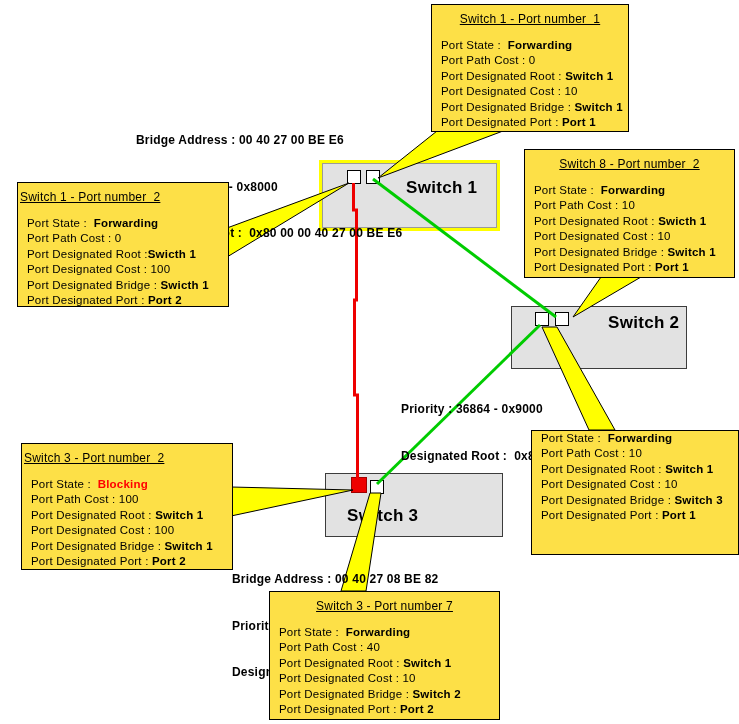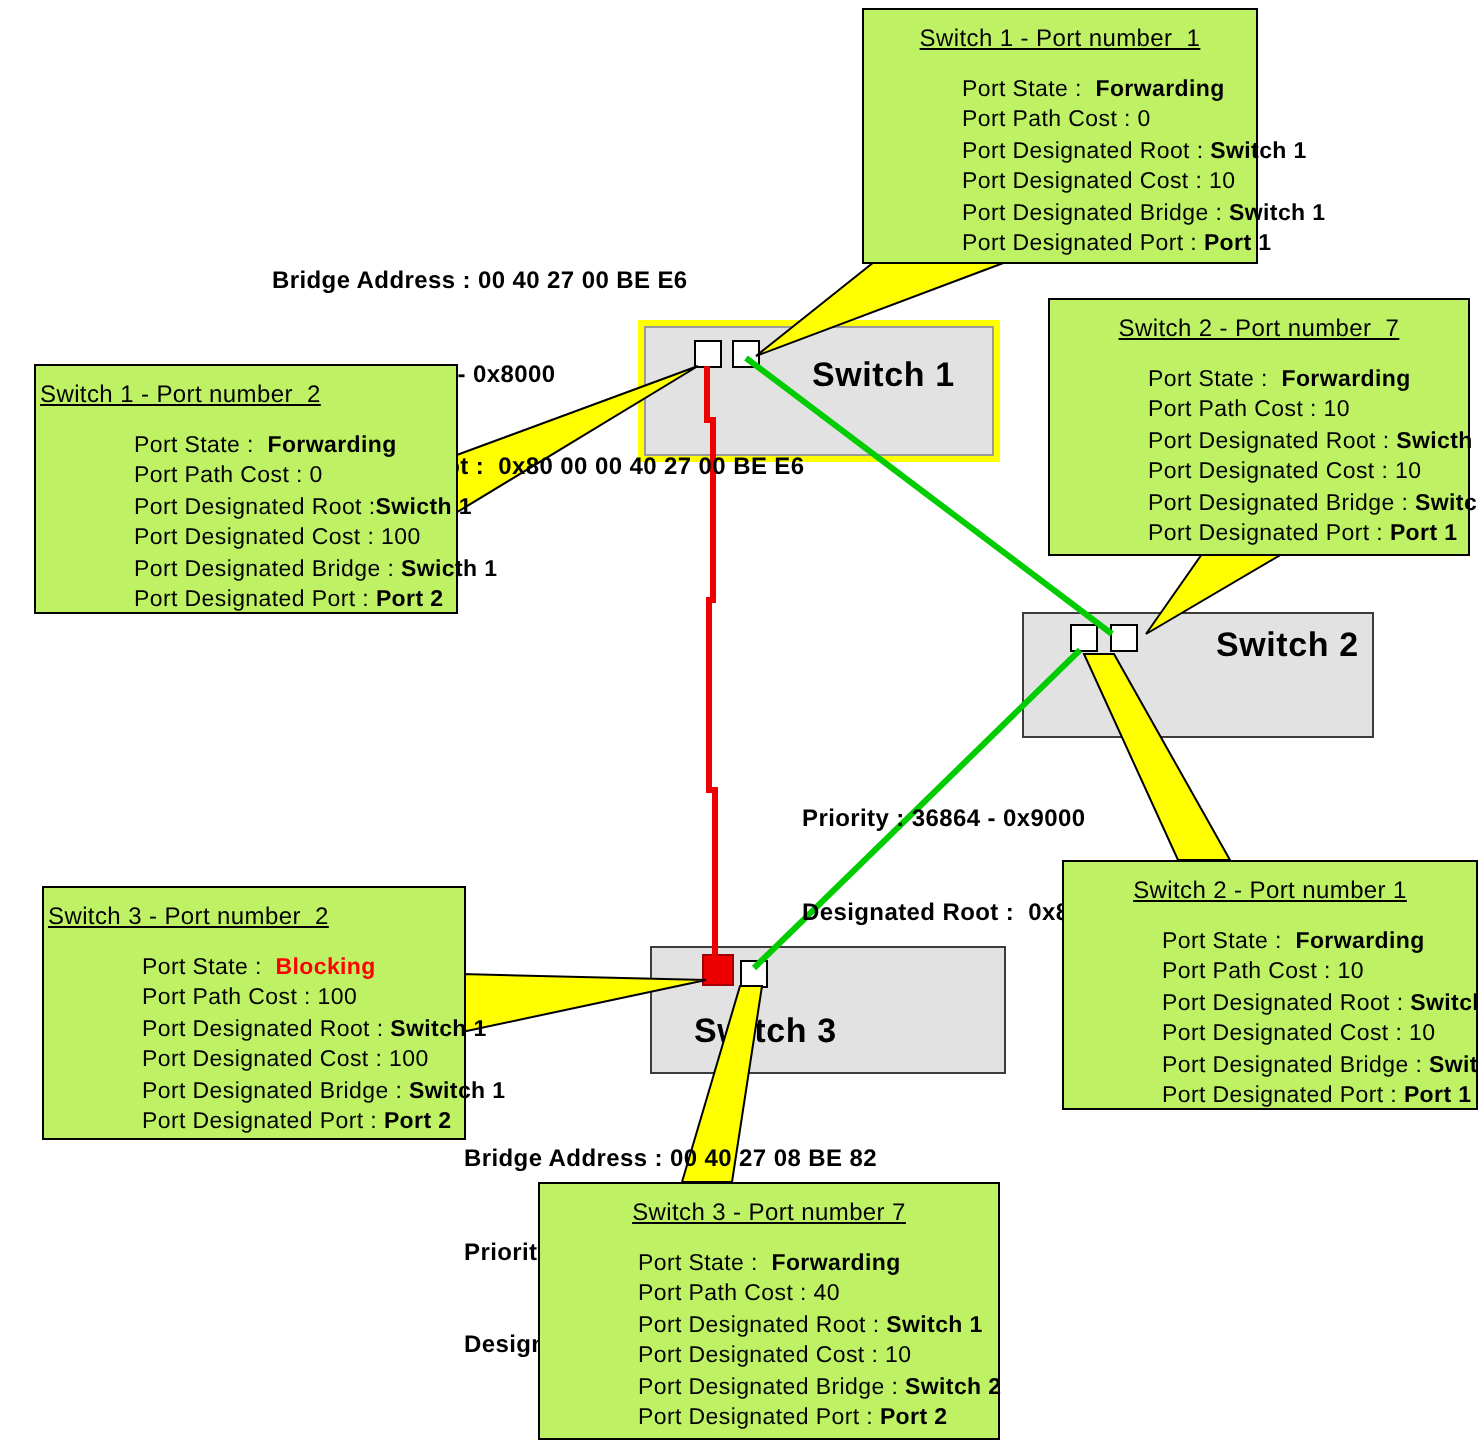--- a/index.html
+++ b/index.html
@@ -14,26 +14,26 @@
   .port{position:absolute;width:12px;height:12px;background:#ffffff;border:1px solid #000;z-index:3;}
   .port.blocked{background:#ee0000;border-color:#a00000;width:14px;height:14px;}
   
   svg.overlay{position:absolute;left:0;top:0;z-index:4;pointer-events:none;}
   svg.overlay polygon{stroke:#000;stroke-width:1;}
   svg.overlay line, svg.overlay polyline{stroke-width:3;fill:none;}
   
   .binfo{position:absolute;font-weight:bold;font-size:12px;line-height:15.5px;
          white-space:pre;z-index:5;letter-spacing:.2px;}
   
-  .callout{position:absolute;background:#bef264;border:1px solid #000;z-index:6;
+  .callout{position:absolute;background:#fde047;border:1px solid #000;z-index:6;
            font-size:11.5px;letter-spacing:.2px;}
   .callout .t{padding-top:7px;margin-bottom:12px;text-align:center;
               text-decoration:underline;font-size:12px;white-space:pre;}
   .callout .t.tl{text-align:left;padding-left:2px;}
-  .callout .row{padding-left:9px;line-height:15.4px;white-space:pre;margin-left:40px;}
+  .callout .row{padding-left:9px;line-height:15.4px;white-space:pre;}
   .bv{font-weight:bold;}
   .rd{color:#ff0000;text-align:right;}
 </style>
 </head>
 <body>
 
 <div id="canvas">
 
   <div class="swframe" style="left:319px;top:160px;width:181px;height:71px">
     <div class="swbox"></div>
@@ -87,21 +87,21 @@
     <div class="t">Switch 1 - Port number  1</div>
     <div class="row"><span>Port State :  </span><span class="bv">Forwarding</span></div>
     <div class="row"><span>Port Path Cost : </span><span>0</span></div>
     <div class="row"><span>Port Designated Root : </span><span class="bv">Switch 1</span></div>
     <div class="row"><span>Port Designated Cost : </span><span>10</span></div>
     <div class="row"><span>Port Designated Bridge : </span><span class="bv">Switch 1</span></div>
     <div class="row"><span>Port Designated Port : </span><span class="bv">Port 1</span></div>
   </div>
 
   <div class="callout" style="left:524px;top:149px;width:209px;height:127px">
-    <div class="t">Switch 2 - Port number  7</div>
+    <div class="t">Switch 8 - Port number  2</div>
     <div class="row"><span>Port State :  </span><span class="bv">Forwarding</span></div>
     <div class="row"><span>Port Path Cost : </span><span>10</span></div>
     <div class="row"><span>Port Designated Root : </span><span class="bv">Swicth 1</span></div>
     <div class="row"><span>Port Designated Cost : </span><span>10</span></div>
     <div class="row"><span>Port Designated Bridge : </span><span class="bv">Switch 1</span></div>
     <div class="row"><span>Port Designated Port : </span><span class="bv">Port 1</span></div>
   </div>
 
   <div class="callout" style="left:17px;top:182px;width:210px;height:123px">
     <div class="t tl">Switch 1 - Port number  2</div>
@@ -117,21 +117,20 @@
     <div class="t tl">Switch 3 - Port number  2</div>
     <div class="row"><span>Port State :  </span><span class="bv rd">Blocking</span></div>
     <div class="row"><span>Port Path Cost : </span><span>100</span></div>
     <div class="row"><span>Port Designated Root : </span><span class="bv">Switch 1</span></div>
     <div class="row"><span>Port Designated Cost : </span><span>100</span></div>
     <div class="row"><span>Port Designated Bridge : </span><span class="bv">Switch 1</span></div>
     <div class="row"><span>Port Designated Port : </span><span class="bv">Port 2</span></div>
   </div>
 
   <div class="callout" style="left:531px;top:430px;width:206px;height:123px">
-    <div class="t">Switch 2 - Port number 1</div>
     <div class="row"><span>Port State :  </span><span class="bv">Forwarding</span></div>
     <div class="row"><span>Port Path Cost : </span><span>10</span></div>
     <div class="row"><span>Port Designated Root : </span><span class="bv">Switch 1</span></div>
     <div class="row"><span>Port Designated Cost : </span><span>10</span></div>
     <div class="row"><span>Port Designated Bridge : </span><span class="bv">Switch 3</span></div>
     <div class="row"><span>Port Designated Port : </span><span class="bv">Port 1</span></div>
   </div>
 
   <div class="callout" style="left:269px;top:591px;width:229px;height:127px">
     <div class="t">Switch 3 - Port number 7</div>

